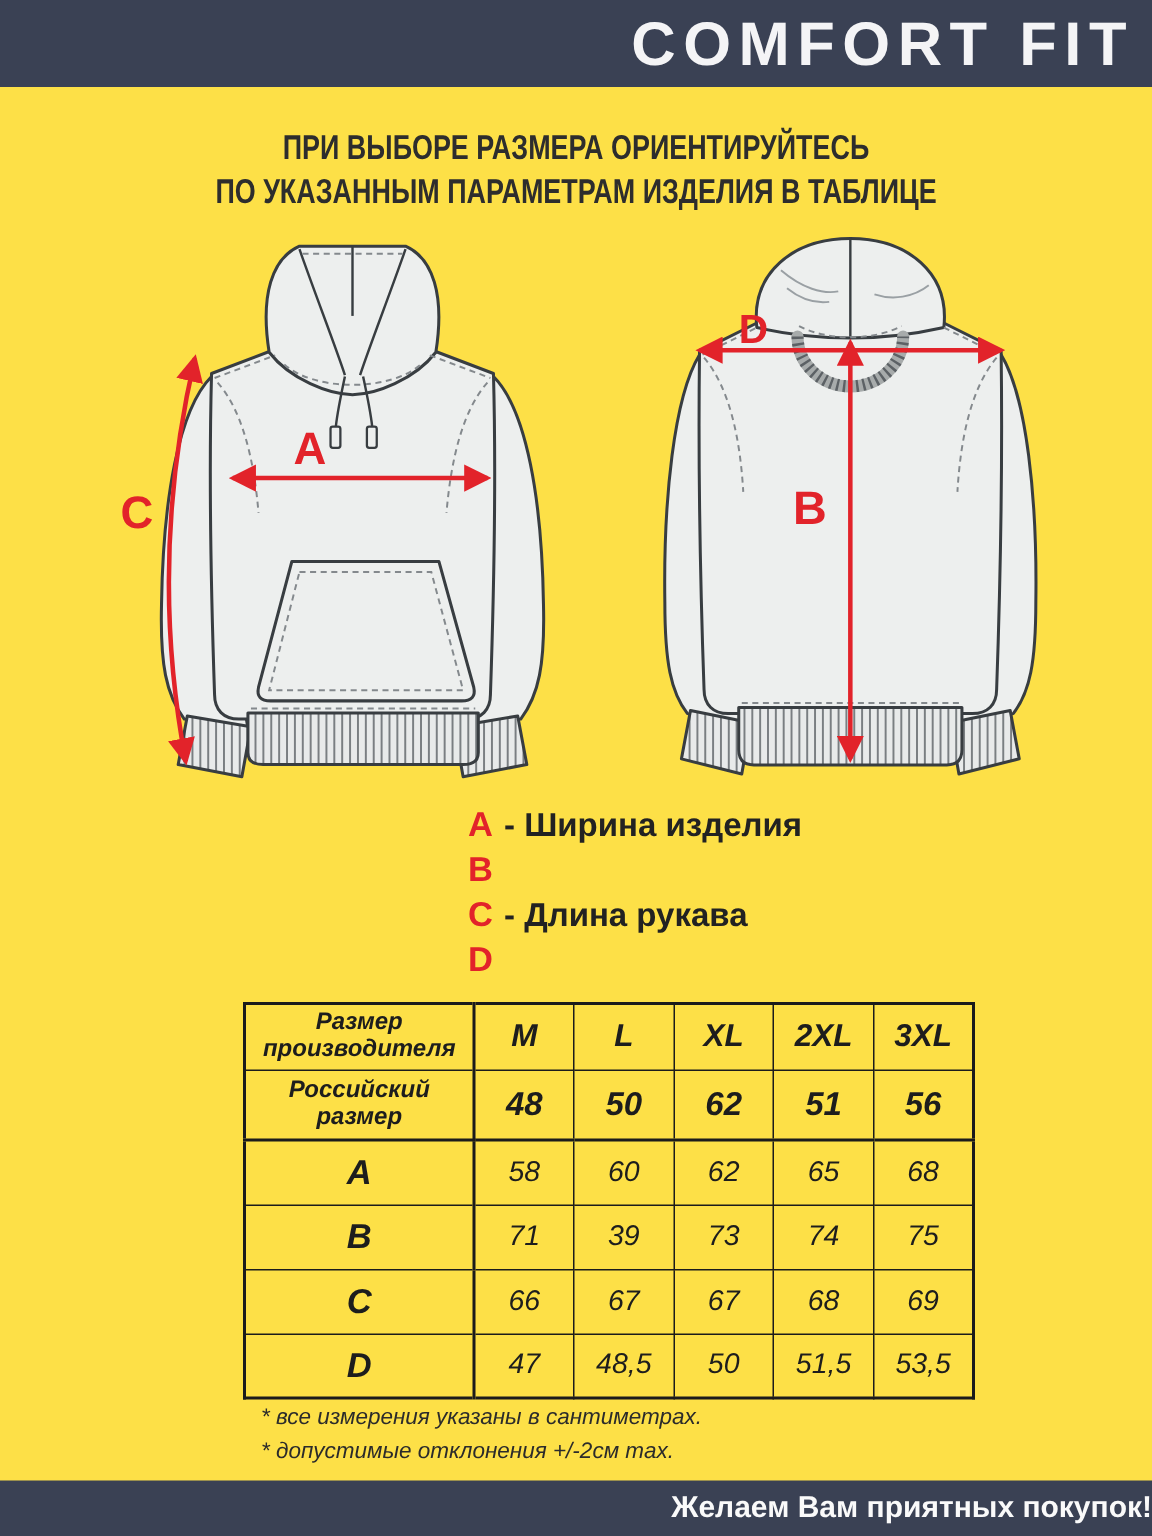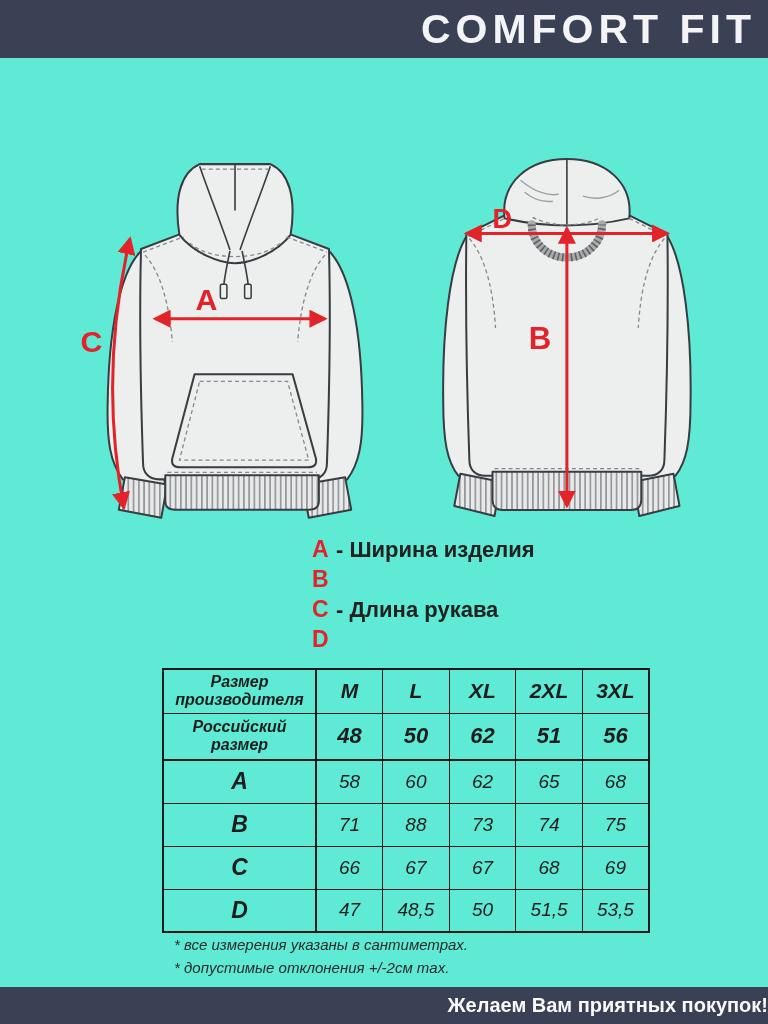--- a/index.html
+++ b/index.html
@@ -1,16 +1,16 @@
 <!DOCTYPE html>
 <html><head>
 <meta charset="utf-8">
 <style>
   html,body{margin:0;padding:0;background:#ffffff;}
-  .page{position:relative;width:768px;height:1024px;background:#5eead4;overflow:hidden;
+  .page{position:relative;width:768px;height:1024px;background:#fde047;overflow:hidden;
         font-family:"Liberation Sans",sans-serif;}
 
   
   .top-banner{position:absolute;left:0;top:0;width:768px;height:58px;background:#3a4154;
               display:flex;align-items:center;justify-content:flex-end;}
   .top-banner .brand{color:#f4f4f6;font-size:41px;font-weight:bold;letter-spacing:5px;
                      padding-right:12px;line-height:58px;white-space:nowrap;}
 
   
   .subtitle{position:absolute;left:0;top:84px;width:768px;text-align:center;color:#2d2d2d;}
@@ -63,20 +63,24 @@
 </style>
 </head>
 <body>
 
 <div class="page">
 
   <div class="top-banner">
     <div class="brand">COMFORT FIT</div>
   </div>
 
+  <div class="subtitle">
+    <span class="line">ПРИ ВЫБОРЕ РАЗМЕРА ОРИЕНТИРУЙТЕСЬ</span>
+    <span class="line">ПО УКАЗАННЫМ ПАРАМЕТРАМ ИЗДЕЛИЯ В ТАБЛИЦЕ</span>
+  </div>
 
   <svg class="fig fig-front" viewBox="0 0 310 384">
     <defs>
       <pattern id="ribF" width="5.2" height="10" patternUnits="userSpaceOnUse">
         <rect width="5.2" height="10" fill="#e8eaea"></rect>
         <line x1="2.6" y1="0" x2="2.6" y2="10" stroke="#666b6f" stroke-width="1.1"></line>
       </pattern>
       <marker id="arrF" viewBox="0 0 10 10" refX="8.5" refY="5" markerWidth="6" markerHeight="6" orient="auto-start-reverse">
         <path d="M0,0 L10,5 L0,10 Z" fill="#e2232a"></path>
       </marker>
@@ -211,21 +215,21 @@
       <td class="c1 m-letter">A</td>
       <td class="m-val">58</td>
       <td class="m-val">60</td>
       <td class="m-val">62</td>
       <td class="m-val">65</td>
       <td class="m-val">68</td>
     </tr>
     <tr class="rm">
       <td class="c1 m-letter">B</td>
       <td class="m-val">71</td>
-      <td class="m-val">88</td>
+      <td class="m-val">39</td>
       <td class="m-val">73</td>
       <td class="m-val">74</td>
       <td class="m-val">75</td>
     </tr>
     <tr class="rm">
       <td class="c1 m-letter">C</td>
       <td class="m-val">66</td>
       <td class="m-val">67</td>
       <td class="m-val">67</td>
       <td class="m-val">68</td>

